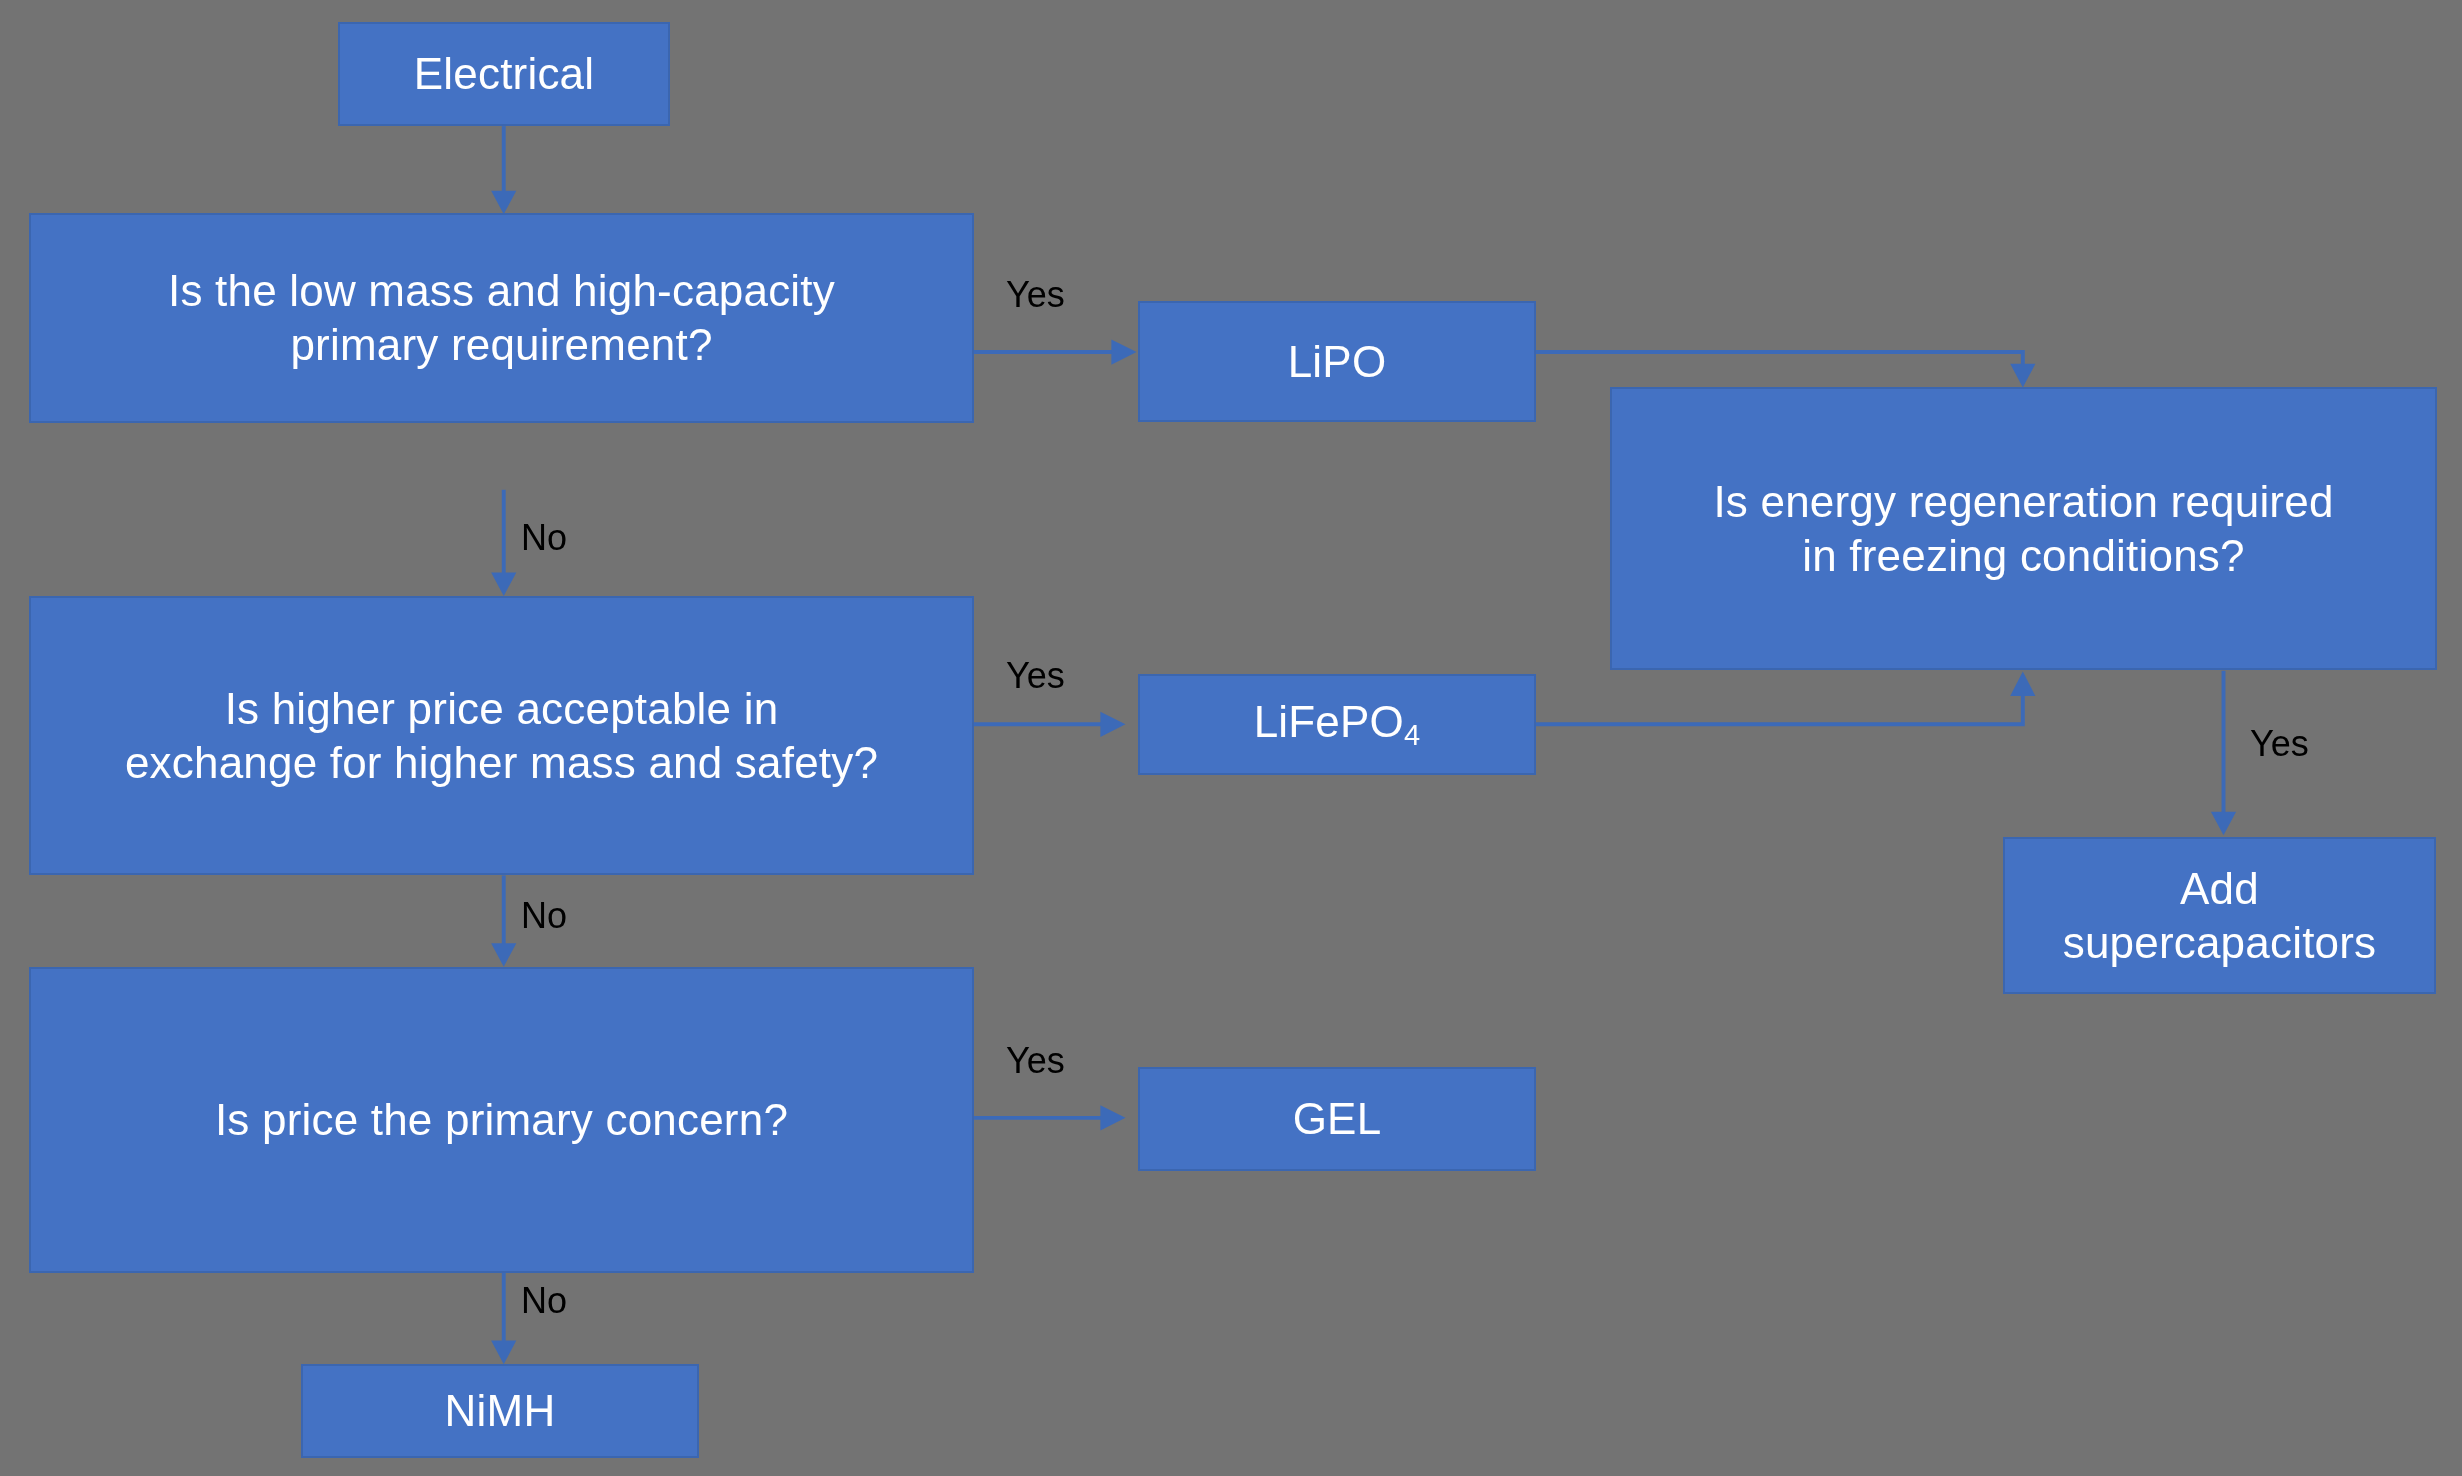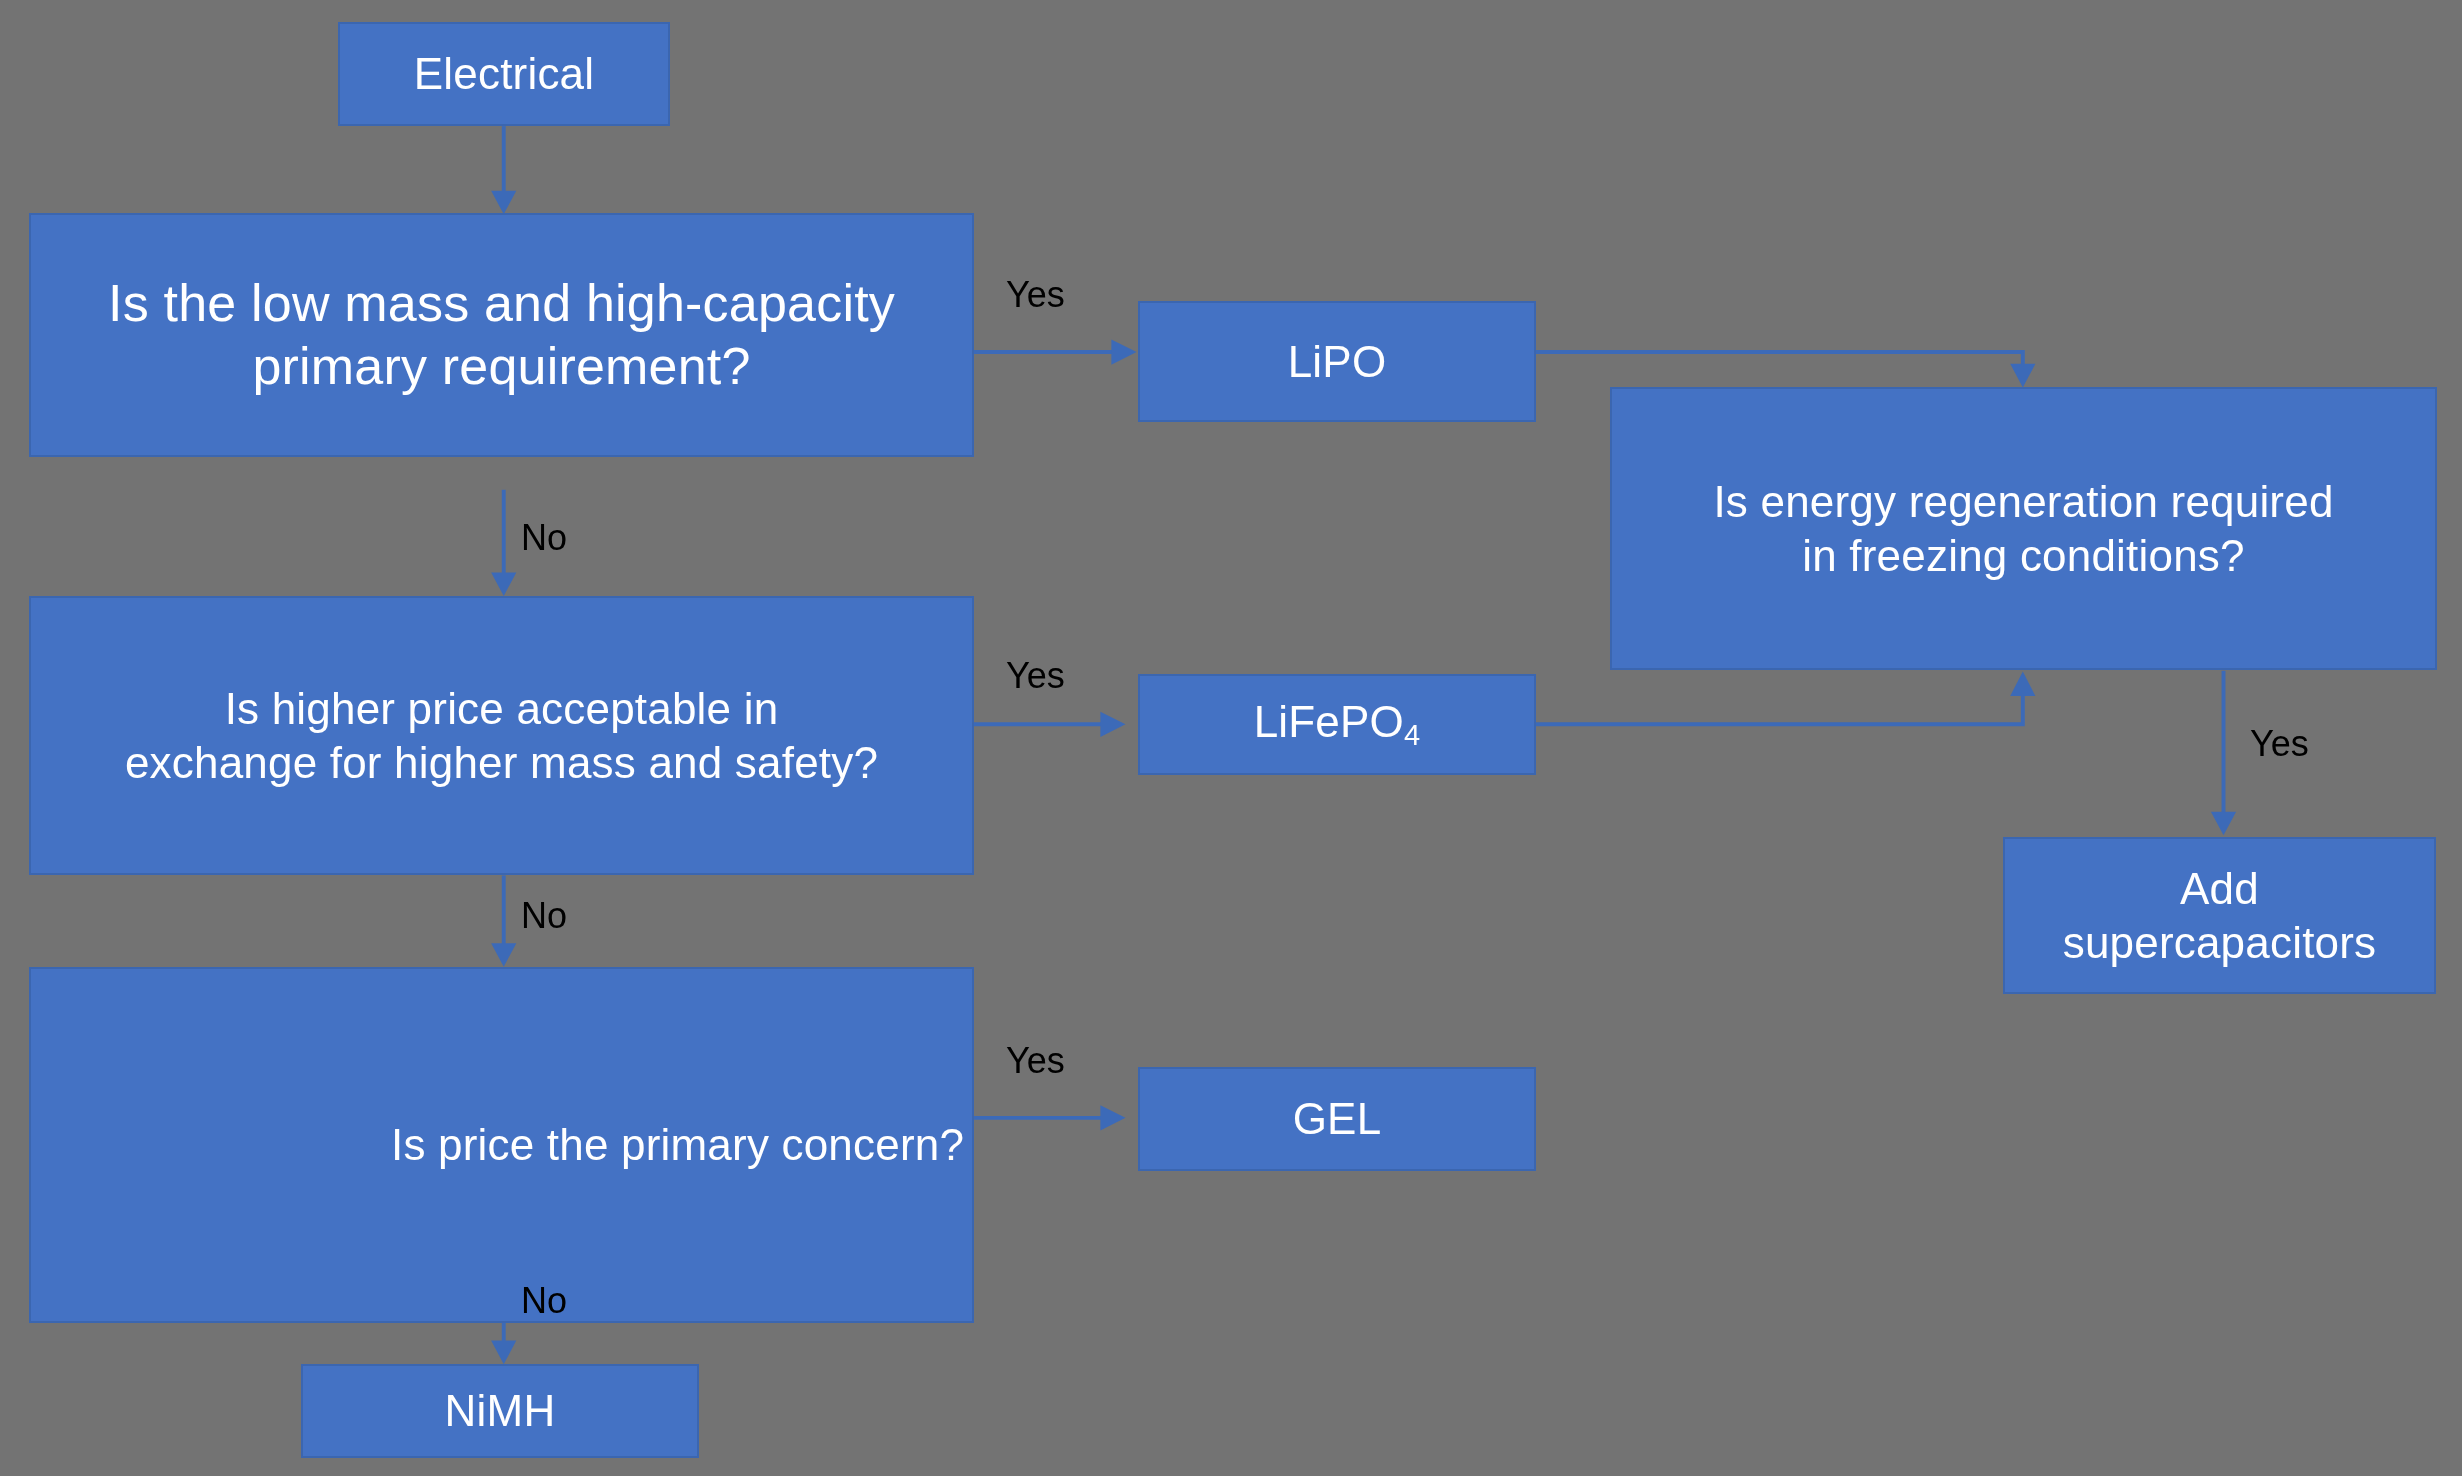--- a/index.html
+++ b/index.html
@@ -116,21 +116,21 @@
     <g>
       <path class="wire" d="M 640 1603 L 640 1710"></path>
       <polygon class="ahead" points="640,1733 624,1703 656,1703"></polygon>
     </g>
   </svg>
 
   <div class="node" style="left:338px; top:22px; width:332px; height:104px; font-size:44px;">
     <span class="txt">Electrical</span>
   </div>
 
-  <div class="node" style="left:29px; top:213px; width:945px; height:244px; font-size:52px;text-align:center;">
+  <div class="node" style="left:29px; top:213px; width:945px; height:210px; font-size:44px;text-align:center;">
     <span class="txt">Is the low mass and high-capacity
 primary requirement?</span>
   </div>
 
   <div class="node" style="left:1138px; top:301px; width:398px; height:121px; font-size:44px;">
     <span class="txt">LiPO</span>
   </div>
 
   <div class="node" style="left:29px; top:596px; width:945px; height:279px; font-size:44px;">
     <span class="txt">Is higher price acceptable in
@@ -144,21 +144,21 @@
 
   <div class="node" style="left:1138px; top:674px; width:398px; height:101px; font-size:44px;">
     <span class="txt"><span>LiFePO</span><sub>4</sub></span>
   </div>
 
   <div class="node" style="left:2003px; top:837px; width:433px; height:157px; font-size:44px;">
     <span class="txt">Add
 supercapacitors</span>
   </div>
 
-  <div class="node" style="left:29px; top:967px; width:945px; height:356px; font-size:44px;justify-content:flex-end;">
+  <div class="node" style="left:29px; top:967px; width:945px; height:306px; font-size:44px;">
     <span class="txt">Is price the primary concern?</span>
   </div>
 
   <div class="node" style="left:1138px; top:1067px; width:398px; height:104px; font-size:44px;">
     <span class="txt">GEL</span>
   </div>
 
   <div class="node" style="left:301px; top:1364px; width:398px; height:94px; font-size:44px;">
     <span class="txt">NiMH</span>
   </div>

